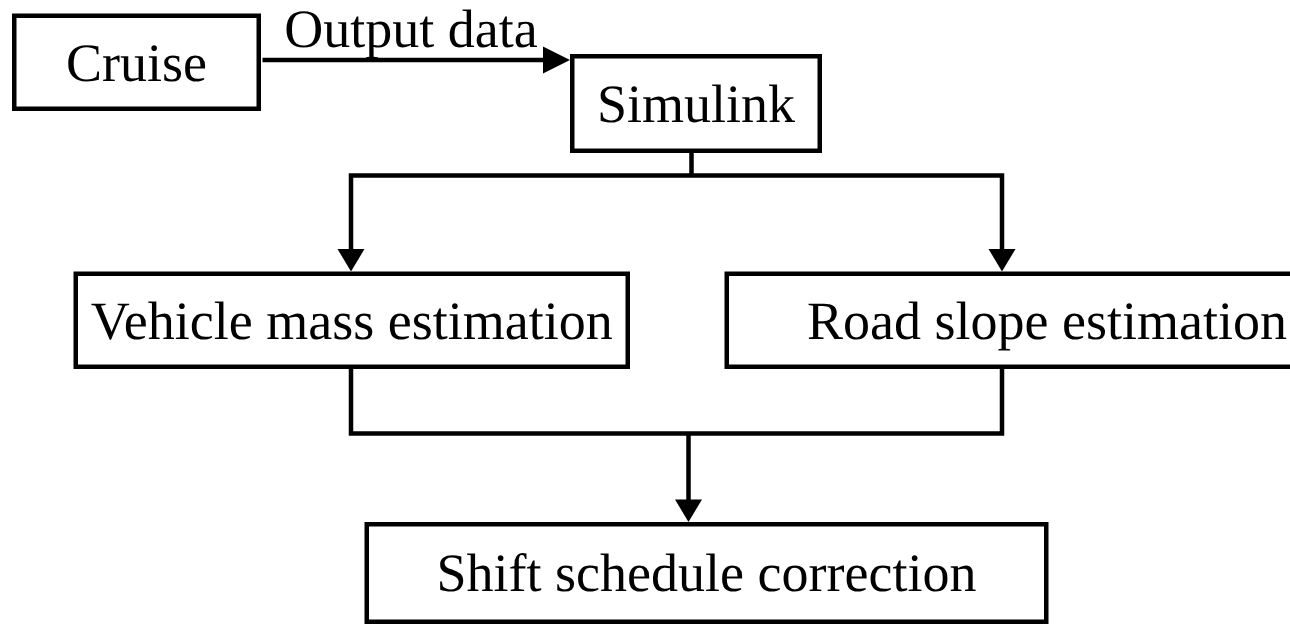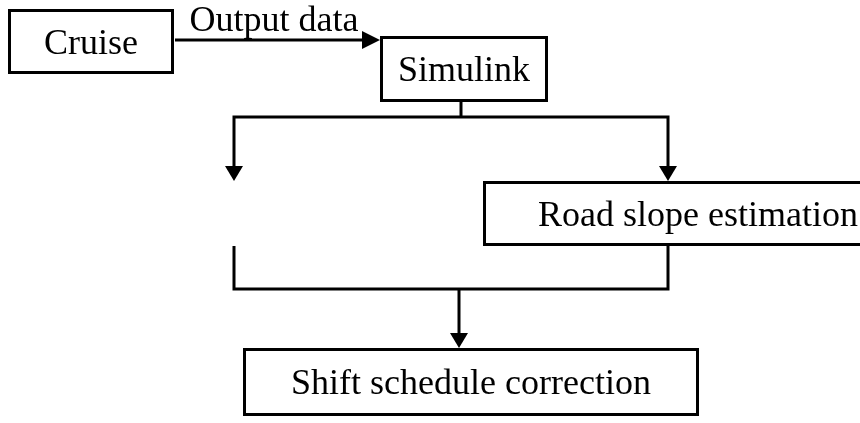--- a/index.html
+++ b/index.html
@@ -77,20 +77,23 @@
   <div class="edge-label">Output data</div>
 
   <div class="node node-cruise">
     <span>Cruise</span>
   </div>
 
   <div class="node node-simulink">
     <span>Simulink</span>
   </div>
 
+  <div class="node node-vehicle-mass">
+    <span>Vehicle mass estimation</span>
+  </div>
 
   <div class="node node-road-slope">
     <span>Road slope estimation</span>
   </div>
 
   <div class="node node-shift-schedule">
     <span>Shift schedule correction</span>
   </div>
 
 </div>

